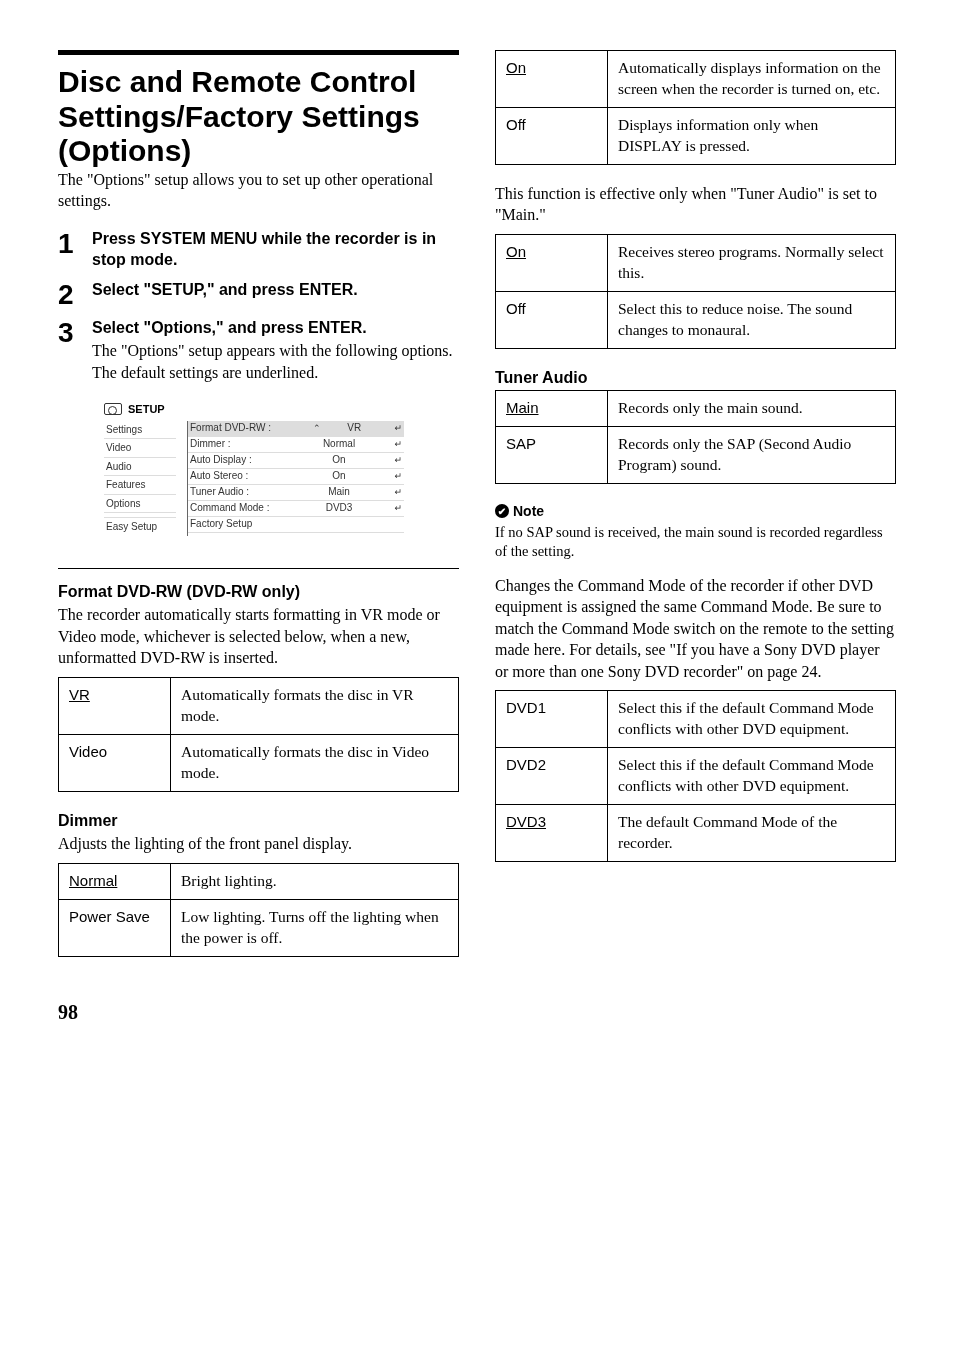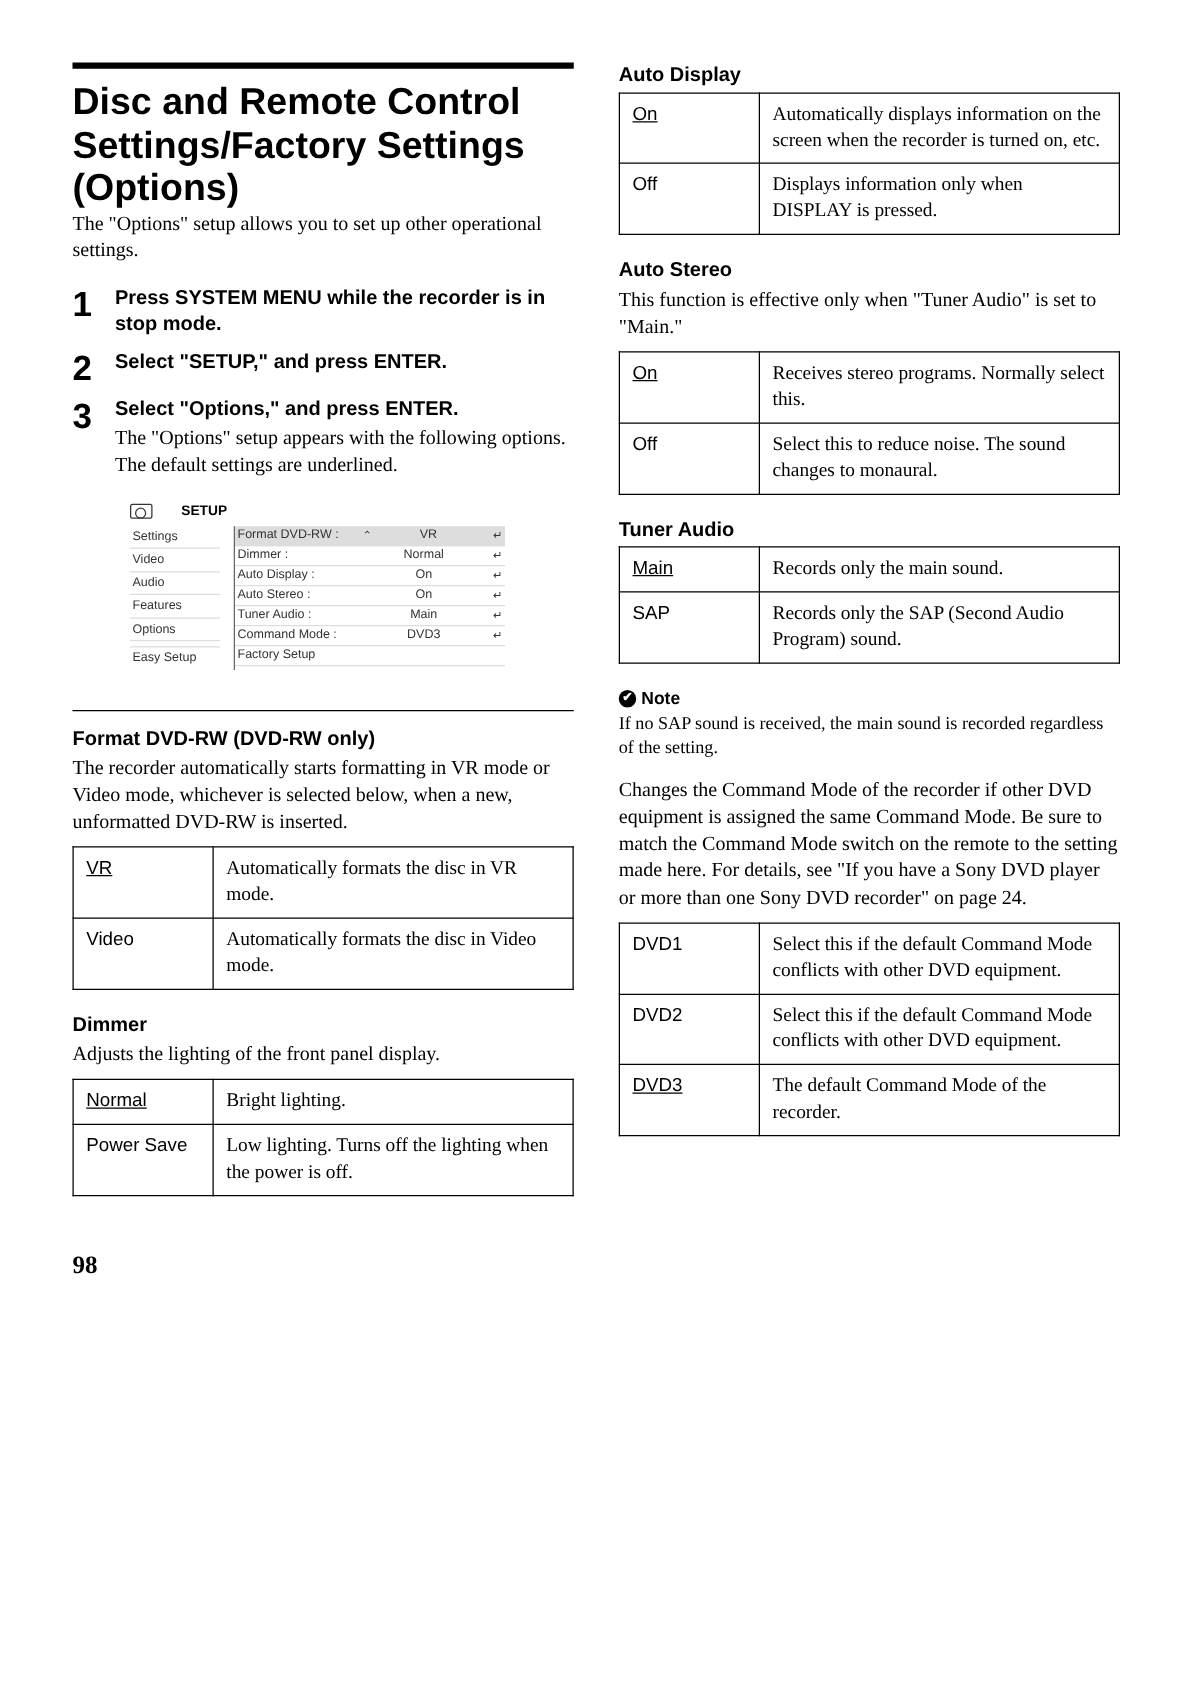--- a/index.html
+++ b/index.html
@@ -42,34 +42,34 @@
 .step-desc { margin-top: 2px; }
 .setup-block {
   border: 0;
   margin: 10px 0 6px 36px;
   width: 320px;
   font-family: Arial, Helvetica, sans-serif;
   font-size: 10px;
   color: #333;
   padding: 8px 10px 14px 10px;
 }
-.setup-title-row { display: flex; align-items: center; gap: 23px; font-weight: 700; font-size: 11px; margin-bottom: 4px; color:#000;}
+.setup-title-row { display: flex; align-items: center; gap: 6px; font-weight: 700; font-size: 11px; margin-bottom: 4px; color:#000;}
 .setup-disc { width: 18px; height: 12px; border: 1px solid #333; border-radius: 2px; position: relative; }
 .setup-disc::after { content:''; position:absolute; left:3px; top:2px; width:7px; height:7px; border:1px solid #333; border-radius:50%; }
 .setup-split { display: flex; }
 .setup-left {
   width: 84px;
   border-right: 1px solid #666;
   padding-right: 11px;
 }
 .setup-left .mitem { padding: 2px 2px; font-size: 10px; border-bottom: 1px solid #ddd; white-space:nowrap;}
 .setup-left .mitem:last-child { border-bottom: none; }
 .setup-right { flex: 1; }
 .setup-right .rrow { display: flex; align-items: center; border-bottom: 1px solid #ddd; padding: 1px 2px; height: 16px;}
-.setup-right .rrow:first-child { background: #ddd; }
+.setup-right .rrow:first-child { background: #ddd; gap: 23px; }
 .setup-right .rk { width: 100px; white-space:nowrap;}
 .setup-right .rv { flex: 1; text-align: center; white-space:nowrap;}
 .setup-right .ra { width: 14px; text-align: right; font-size:9px;}
 .setup-right .arrow-up { font-size:9px; }
 .thinrule { height: 1px; background: #000; margin: 18px 0 12px 0; }
 .subhead {
   font-family: Arial, Helvetica, sans-serif;
   font-weight: 700;
   font-size: 16px;
   margin-bottom: 2px;
@@ -220,35 +220,33 @@
           </tr>
       <tr>
             <td class="k"><span>Power Save</span></td>
             <td>Low lighting. Turns off the lighting when the power is off.</td>
           </tr>
     </tbody>
       </table>
   </div>
 
   <div class="col">
-    <div class="subhead">Auto Display</div>
     <table class="opt">
       <tbody>
           <tr>
             <td class="k"><span class="u">On</span></td>
             <td>Automatically displays information on the screen when the recorder is turned on, etc.</td>
           </tr>
       <tr>
             <td class="k"><span>Off</span></td>
             <td>Displays information only when DISPLAY is pressed.</td>
           </tr>
     </tbody>
       </table>
 
-    <div class="subhead">Auto Stereo</div>
     <p class="subtext">This function is effective only when "Tuner Audio" is set to "Main."</p>
     <table class="opt">
       <tbody>
           <tr>
             <td class="k"><span class="u">On</span></td>
             <td>Receives stereo programs. Normally select this.</td>
           </tr>
       <tr>
             <td class="k"><span>Off</span></td>
             <td>Select this to reduce noise. The sound changes to monaural.</td>

